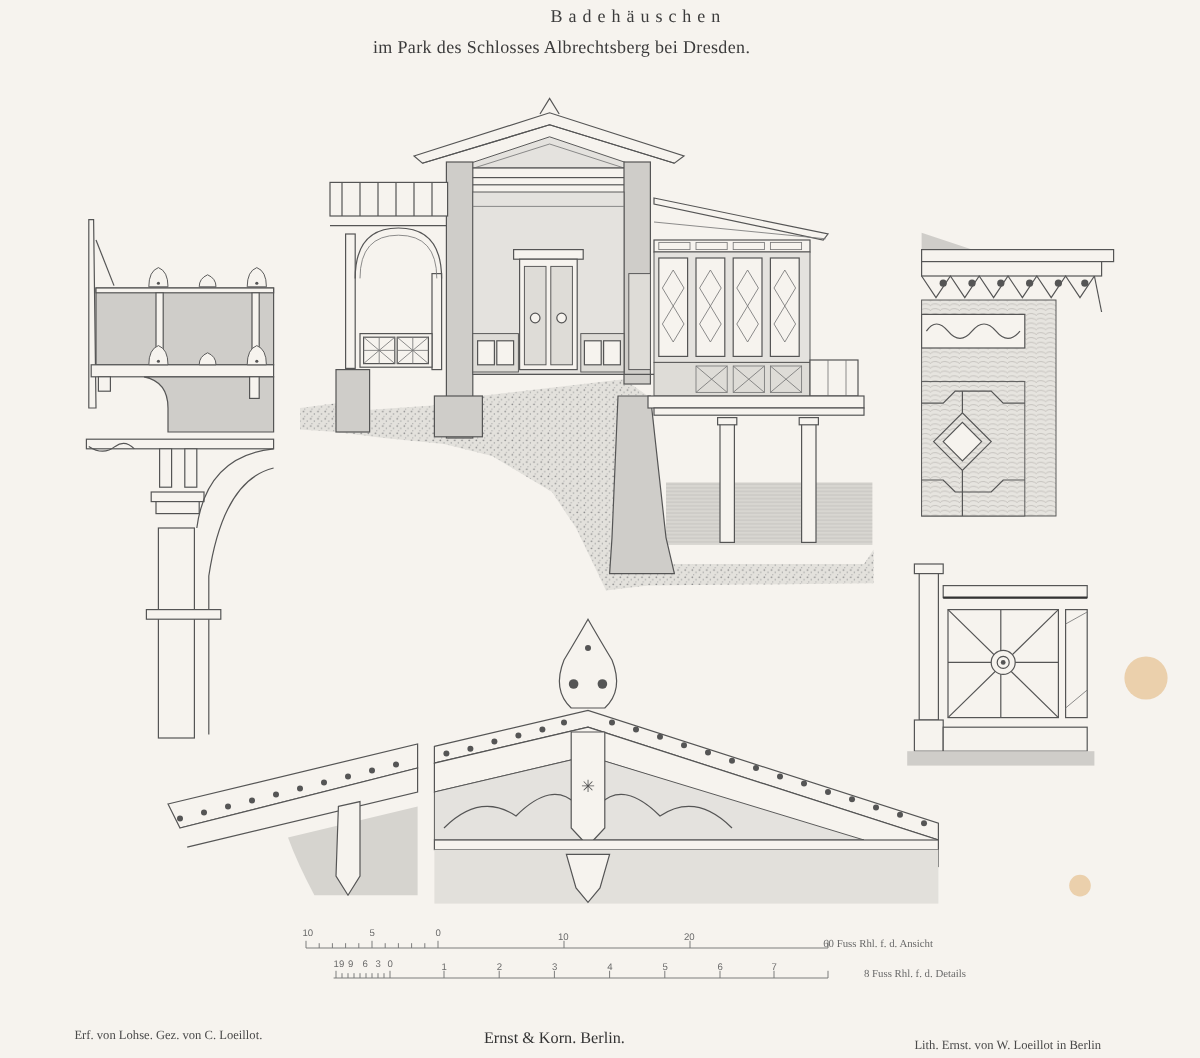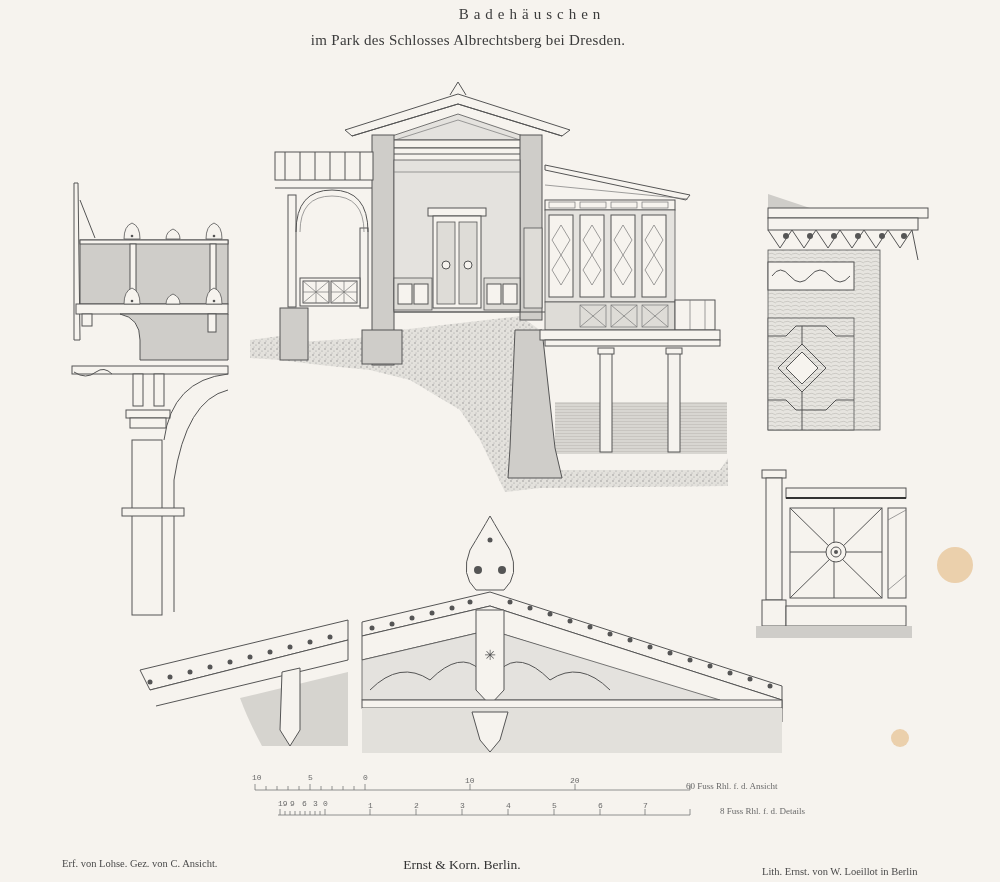--- a/index.html
+++ b/index.html
@@ -22,21 +22,21 @@
     .credit {
       position: absolute; top: 858px; font-family: "Liberation Serif", serif; color: #4a4a4a;
     }
     .credit-left { left: 62px; font-size: 10.5px; }
     .credit-center { left: 0; width: 924px; text-align: center; top: 857px; font-size: 13.5px; color: #333; }
     .credit-right { left: 762px; font-size: 10.5px; top: 866px; }
     .scale-label {
       position: absolute; font-family: "Liberation Serif", serif; font-size: 9px; color: #6a6a6a;
     }
     .scale-num {
-      position: absolute; font-family: Liberation Mono, monospace; font-size: 8px; color: #6a6a6a;
+      position: absolute; font-family: Liberation Sans, sans-serif; font-size: 8px; color: #6a6a6a;
     }
     svg { position: absolute; left: 0; top: 0; }
     .ln { stroke: #555; fill: none; stroke-width: 1; }
     .lt { stroke: #777; fill: none; stroke-width: 0.7; }
     .solid { fill: #cfcdc9; stroke: #555; stroke-width: 1; }
     .wall { fill: #e4e2de; stroke: #555; stroke-width: 0.8; }
     .panel { fill: #dedcd7; stroke: #555; stroke-width: 0.8; }
     .white { fill: #f6f3ee; stroke: #555; stroke-width: 1; }
     .hole { fill: #555; }
     .stain { fill: #e9c9a0; opacity: 0.85; }
@@ -369,16 +369,16 @@
   <span class="scale-num" style="left:323px;top:799px;">0</span>
   <span class="scale-num" style="left:368px;top:801px;">1</span>
   <span class="scale-num" style="left:414px;top:801px;">2</span>
   <span class="scale-num" style="left:460px;top:801px;">3</span>
   <span class="scale-num" style="left:506px;top:801px;">4</span>
   <span class="scale-num" style="left:552px;top:801px;">5</span>
   <span class="scale-num" style="left:598px;top:801px;">6</span>
   <span class="scale-num" style="left:643px;top:801px;">7</span>
   <span class="scale-label" style="left:688px;top:806px;padding-left:32px;">8 Fuss Rhl. f. d. Details</span>
 
-  <div class="credit credit-left">Erf. von Lohse.   Gez. von C. Ansicht.</div>
+  <div class="credit credit-left">Erf. von Lohse.   Gez. von C. Loeillot.</div>
   <div class="credit credit-center">Ernst &amp; Korn. Berlin.</div>
   <div class="credit credit-right">Lith. Ernst. von W. Loeillot in Berlin</div>
 </div>
 
 </body></html>

